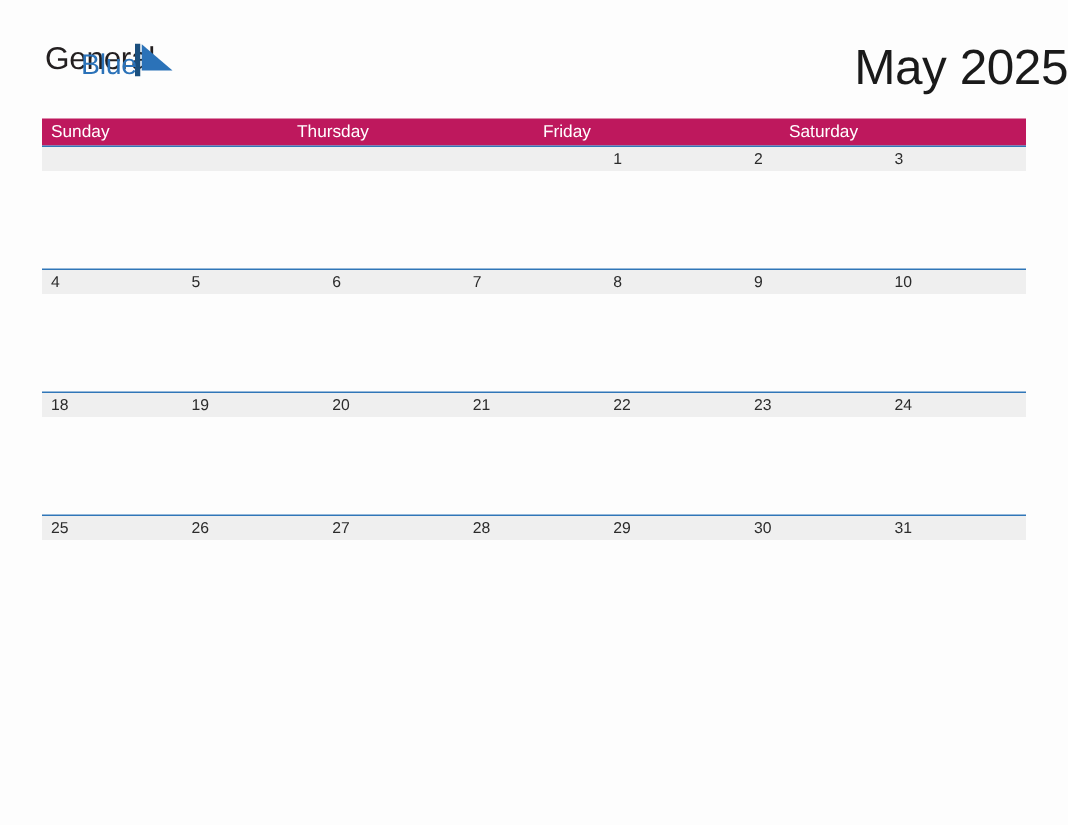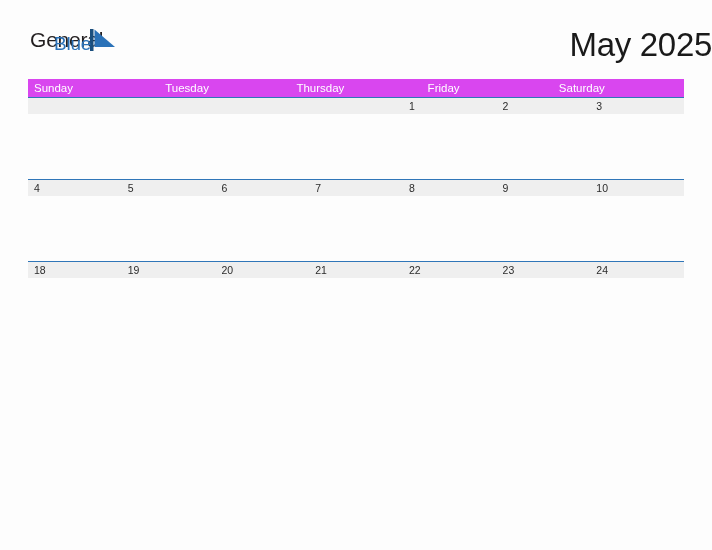--- a/index.html
+++ b/index.html
@@ -80,21 +80,21 @@
   
   .calendar {
     position: absolute;
     left: 28px;
     top: 79px;
     width: 656px;
   }
 
   .weekdays {
     display: flex;
-    background: #d946ef;
+    background: #be185d;
     height: 18px;
   }
   .weekday {
     flex: 1 1 0;
     color: #ffffff;
     font-size: 11.5px;
     line-height: 18px;
     padding-left: 6px;
     box-sizing: border-box;
     white-space: nowrap;
@@ -146,21 +146,20 @@
     <span class="logo-blue">Blue</span>
   </div>
 
   <div class="cal-title">May 2025</div>
 </div>
 
 <div class="calendar">
 
   <div class="weekdays">
     <div class="weekday">Sunday</div>
-    <div class="weekday">Tuesday</div>
     <div class="weekday">Thursday</div>
     <div class="weekday">Friday</div>
     <div class="weekday">Saturday</div>
   </div>
 
   <div class="week week-first">
     <div class="week-dates">
       <div class="day-num"></div>
       <div class="day-num"></div>
       <div class="day-num"></div>
@@ -216,14 +215,34 @@
       <div class="day-cell"></div>
       <div class="day-cell"></div>
       <div class="day-cell"></div>
       <div class="day-cell"></div>
       <div class="day-cell"></div>
       <div class="day-cell"></div>
       <div class="day-cell"></div>
     </div>
   </div>
 
+  <div class="week">
+    <div class="week-dates">
+      <div class="day-num">25</div>
+      <div class="day-num">26</div>
+      <div class="day-num">27</div>
+      <div class="day-num">28</div>
+      <div class="day-num">29</div>
+      <div class="day-num">30</div>
+      <div class="day-num">31</div>
+    </div>
+    <div class="week-body">
+      <div class="day-cell"></div>
+      <div class="day-cell"></div>
+      <div class="day-cell"></div>
+      <div class="day-cell"></div>
+      <div class="day-cell"></div>
+      <div class="day-cell"></div>
+      <div class="day-cell"></div>
+    </div>
+  </div>
 
 </div>
 
 </body></html>

